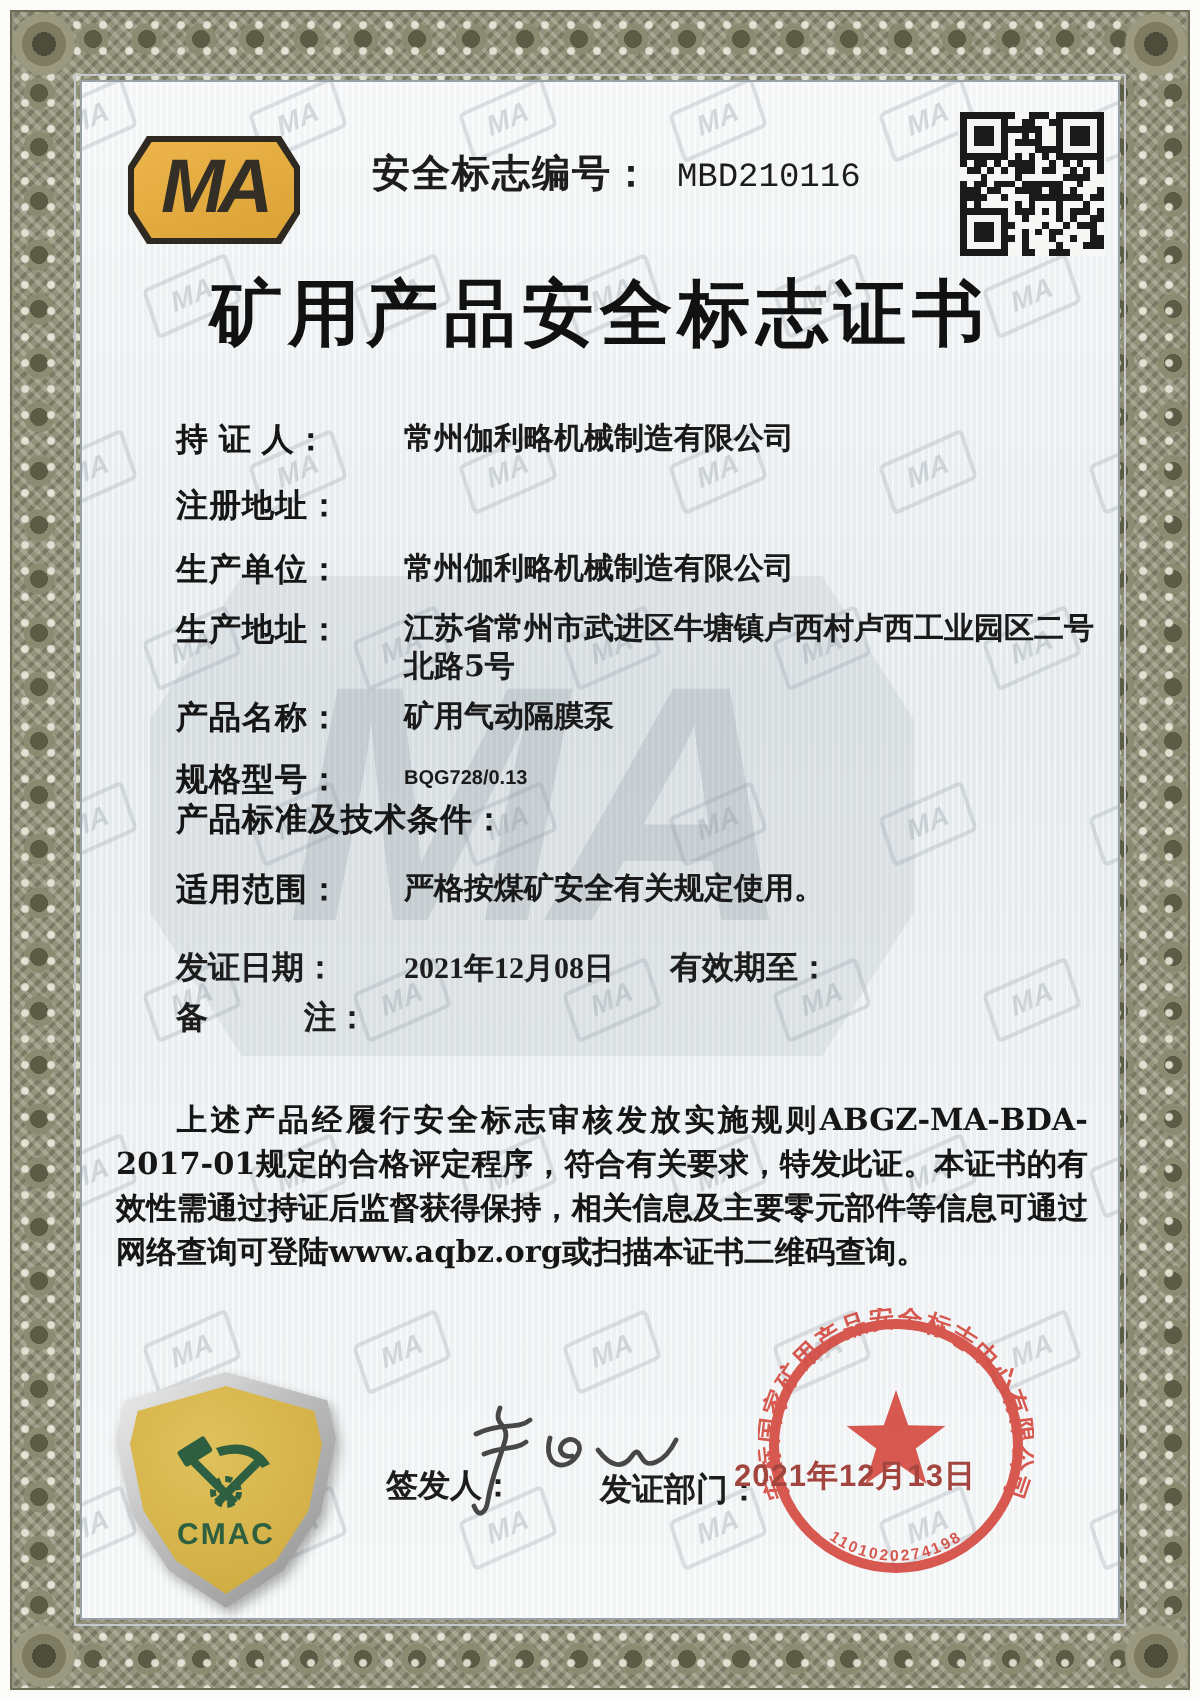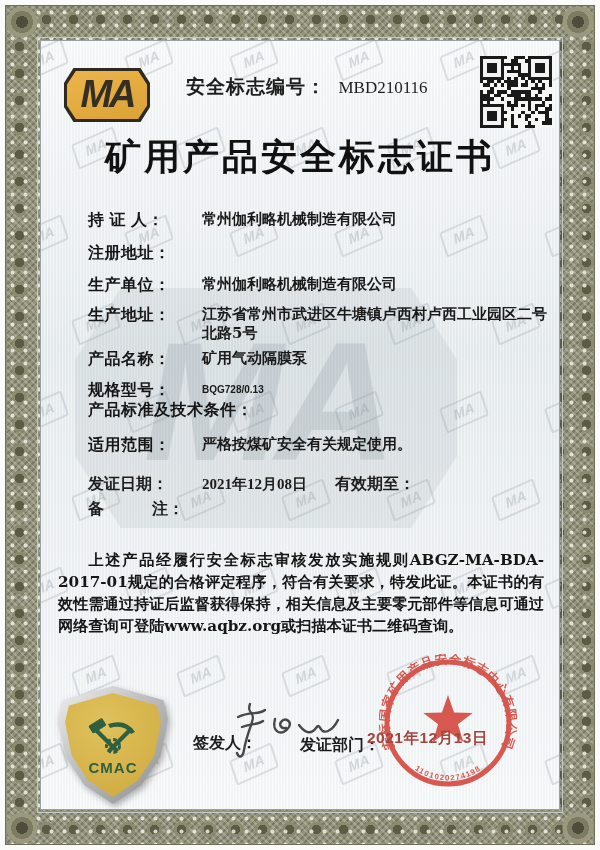--- a/index.html
+++ b/index.html
@@ -39,21 +39,21 @@
   
   .ma-logo{position:absolute;left:64px;top:68px;width:86px;height:54px;background:#2e2a22;
     clip-path:polygon(11% 0,89% 0,100% 28%,100% 72%,89% 100%,11% 100%,0 72%,0 28%);}
   .ma-logo .inner{position:absolute;inset:3px;background:linear-gradient(160deg,#ecb44a,#dba336);
     clip-path:polygon(11% 0,89% 0,100% 28%,100% 72%,89% 100%,11% 100%,0 72%,0 28%);
     display:flex;align-items:center;justify-content:center;}
   .ma-logo .inner span{font-size:38px;font-weight:900;font-style:italic;color:#332f27;letter-spacing:-3px;
     transform:translateY(-1px);}
   .certno{position:absolute;left:186px;top:74px;white-space:nowrap;}
   .certno .lab{font-size:19px;font-weight:700;letter-spacing:1px;}
-  .certno .val{font-family:Liberation Serif, serif;font-size:17px;margin-left:8px;}
+  .certno .val{font-family:Liberation Mono, monospace;font-size:17px;margin-left:8px;}
   .qr{position:absolute;left:479px;top:56px;width:74px;height:72px;}
   .title{position:absolute;left:0;right:0;top:133px;text-align:center;
     font-family:"Liberation Serif",serif;font-size:36px;font-weight:900;letter-spacing:3px;color:#111;}
   
   .row{position:absolute;left:88px;right:52px;display:flex;align-items:flex-start;}
   .row .lab{font-size:16px;font-weight:700;letter-spacing:0.5px;min-width:100px;flex:none;white-space:nowrap;color:#161616;}
   .row .lab.wide{min-width:0;}
   .row .val{font-family:"DejaVu Serif",serif;font-weight:700;font-size:15px;line-height:19px;
     margin-left:14px;color:#1a1a1a;}
   .row .val.mono{font-family:"Liberation Sans",sans-serif;font-weight:700;font-size:10px;}

